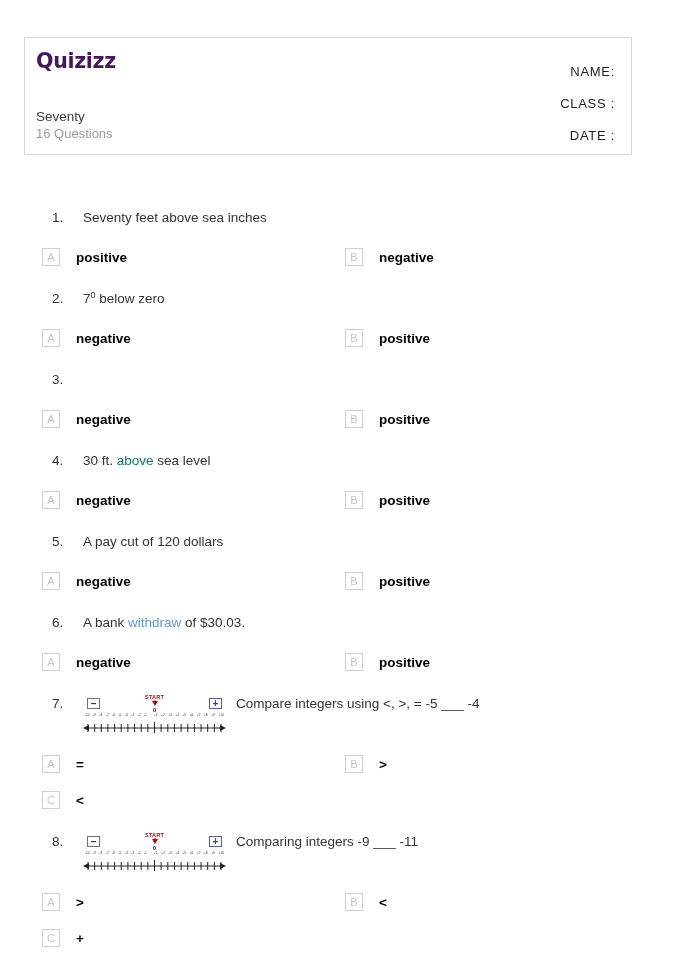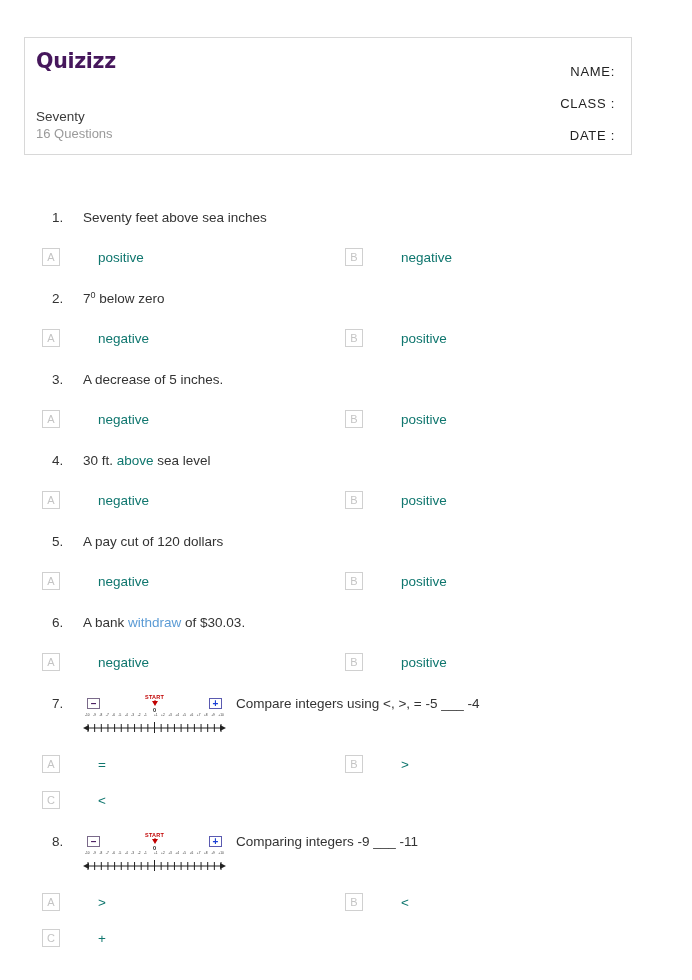--- a/index.html
+++ b/index.html
@@ -238,23 +238,24 @@
     box-sizing: border-box;
     display: flex;
     align-items: center;
     justify-content: center;
     font-size: 11px;
     color: #c4c4c4;
     flex: none;
   }
   .opt-text {
     font-size: 13.5px;
-    color: #0f766e;
-    margin-left: 38px;
+    color: #000000;
+    margin-left: 16px;
     white-space: nowrap;
+    font-weight: bold;
   }
 </style>
 </head>
 <body>
 
 <div class="page">
 
   <div class="header-card">
     <div class="header-left">
       <div class="brand-logo">Quizizz</div>
@@ -310,21 +311,20 @@
             <div class="opt right">
               <span class="opt-box">B</span>
               <span class="opt-text">positive</span>
             </div>
           </div>
         </div>
       </div>
       <div class="question-block">
         <div class="q-line">
           <span class="q-num">3.</span>
-          <span class="q-text"><span>A decrease of 5 inches.</span></span>
         </div>
         <div class="options">
           <div class="opt-row">
             <div class="opt left">
               <span class="opt-box">A</span>
               <span class="opt-text">negative</span>
             </div>
             <div class="opt right">
               <span class="opt-box">B</span>
               <span class="opt-text">positive</span>

